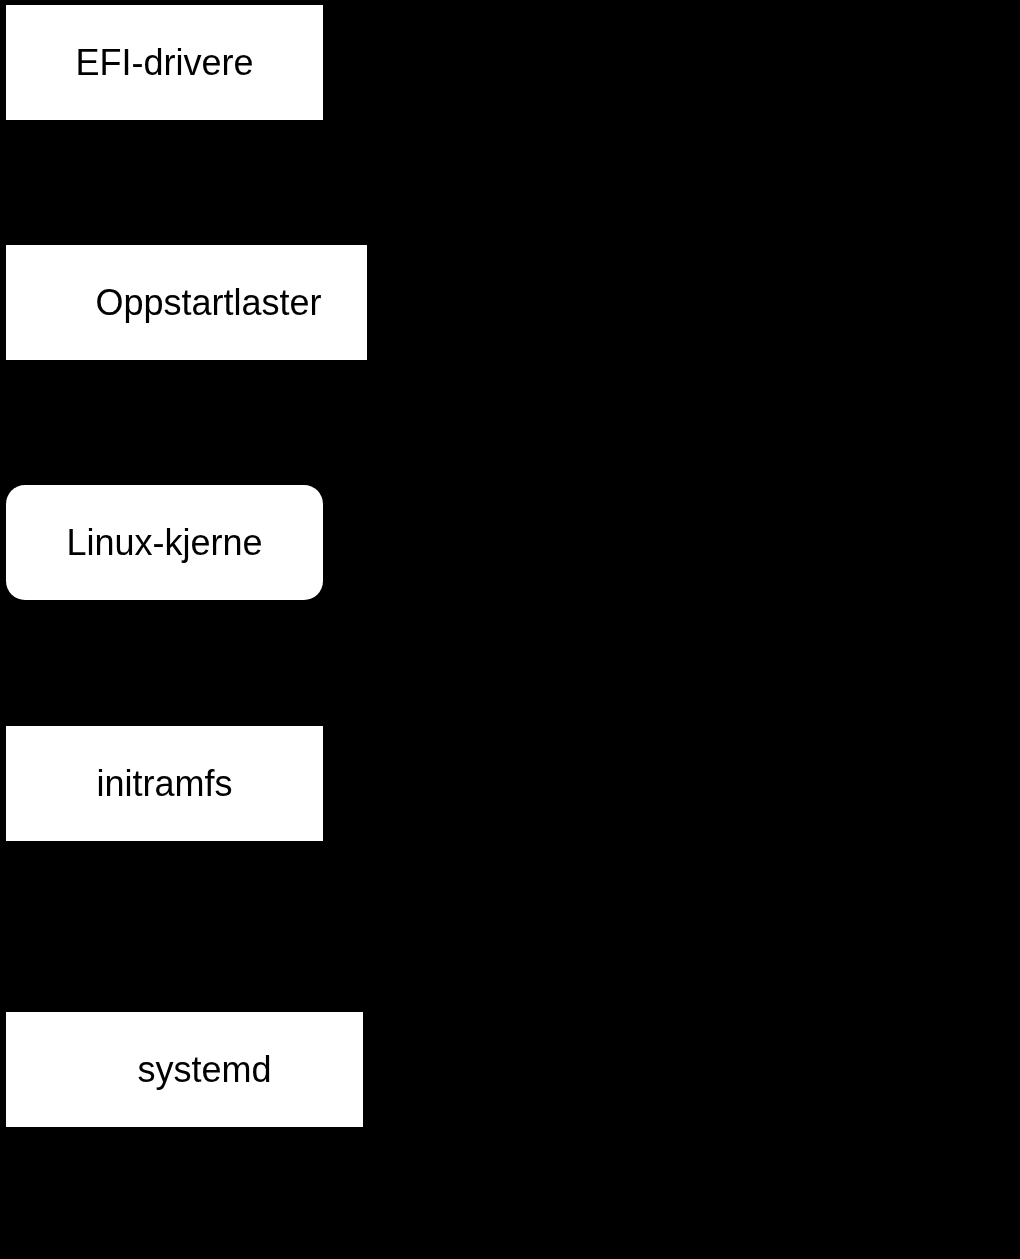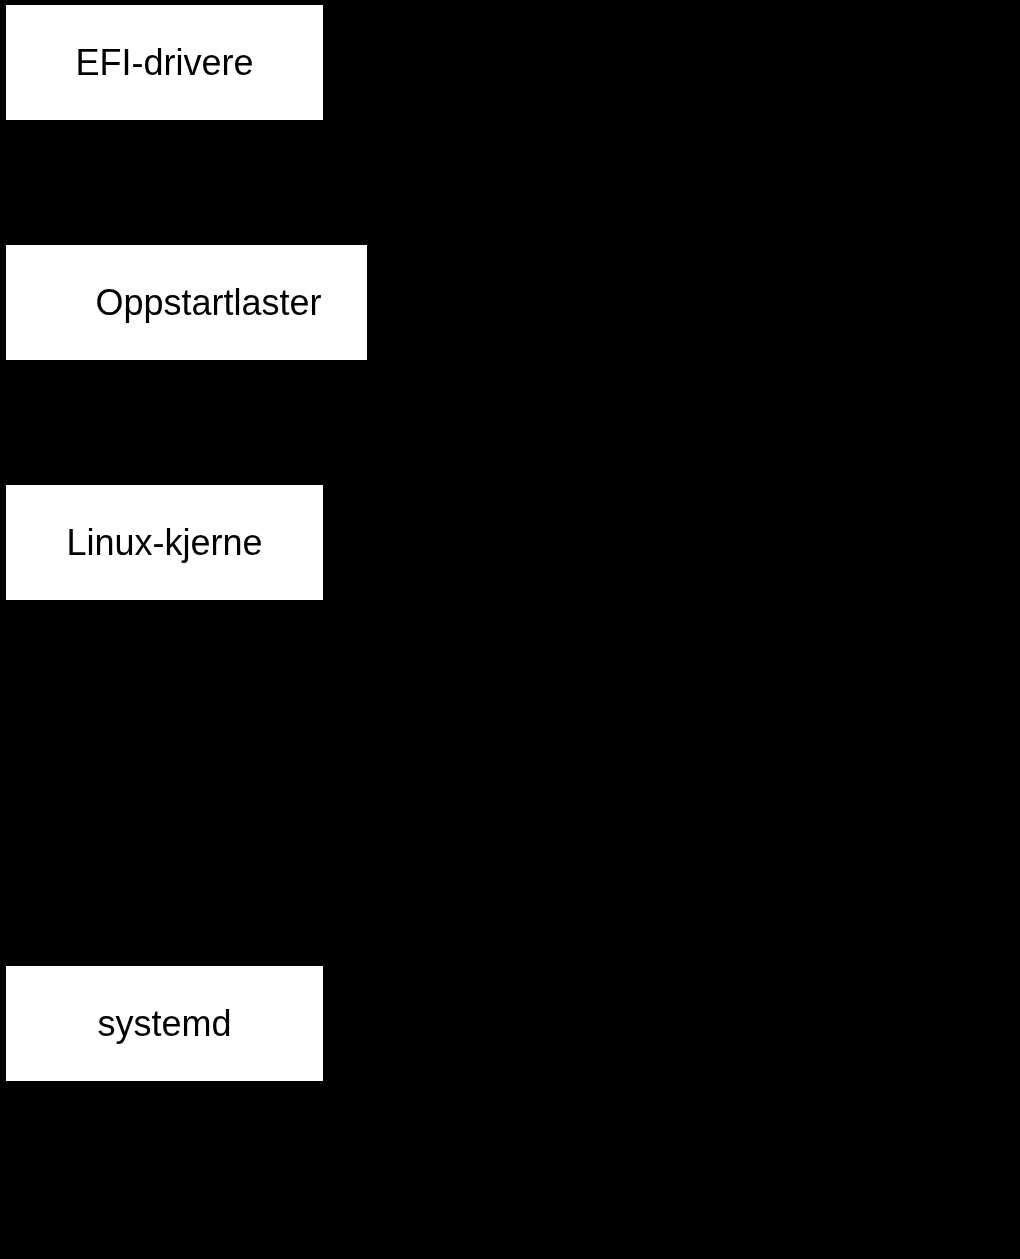--- a/index.html
+++ b/index.html
@@ -28,33 +28,36 @@
     color: #000000;
     display: flex;
     align-items: center;
     justify-content: center;
     font-size: 36px;
     line-height: 1;
     white-space: nowrap;
   }
   .node-1 { top: 5px; }
   .node-2 { top: 245px; padding-left: 44px; }
-  .node-3 { top: 485px; }
+  .node-3 { top: 485px; border-radius: 19px; }
   .node-4 { top: 726px; }
-  .node-5 { top: 966px; }
+  .node-5 { top: 1012px; padding-left: 40px; }
 </style>
 </head>
 <body>
 
 <div class="diagram">
   <div class="node node-1">
     <span>EFI-drivere</span>
   </div>
   <div class="node node-2">
     <span>Oppstartlaster</span>
   </div>
   <div class="node node-3">
     <span>Linux-kjerne</span>
   </div>
+  <div class="node node-4">
+    <span>initramfs</span>
+  </div>
   <div class="node node-5">
     <span>systemd</span>
   </div>
 </div>
 
 </body></html>

